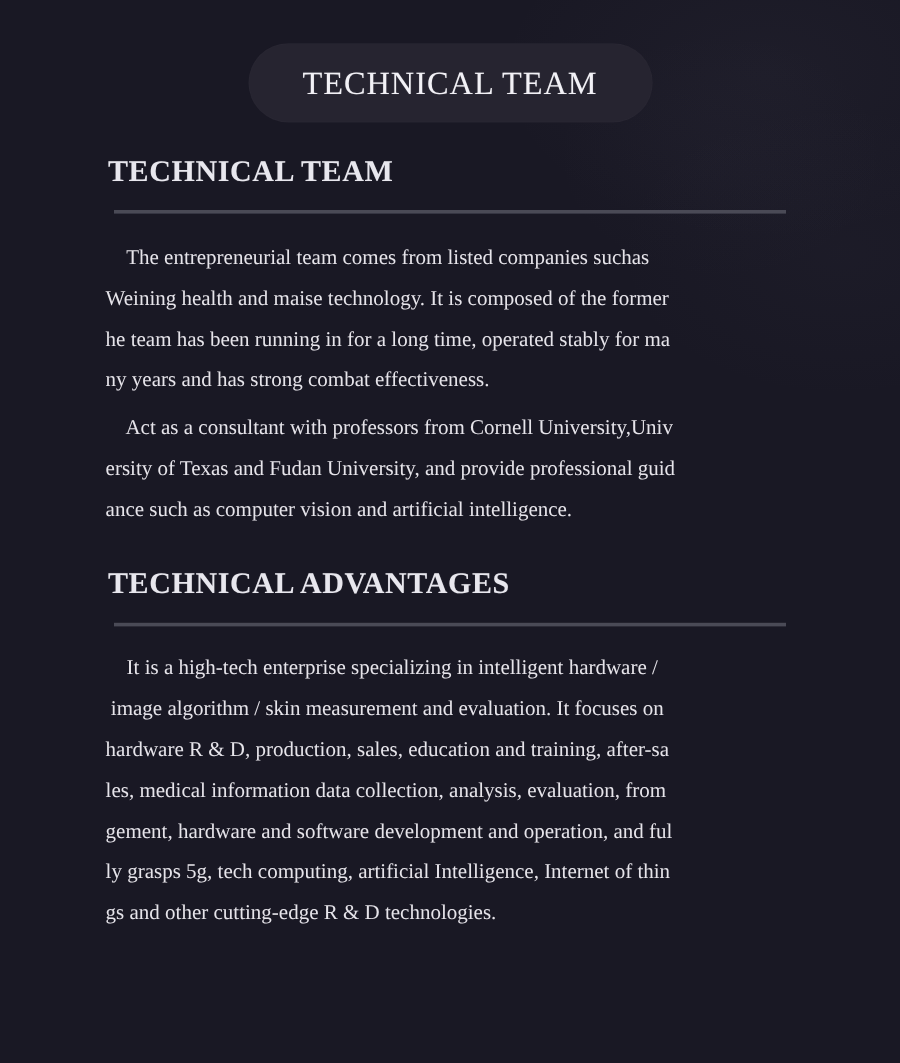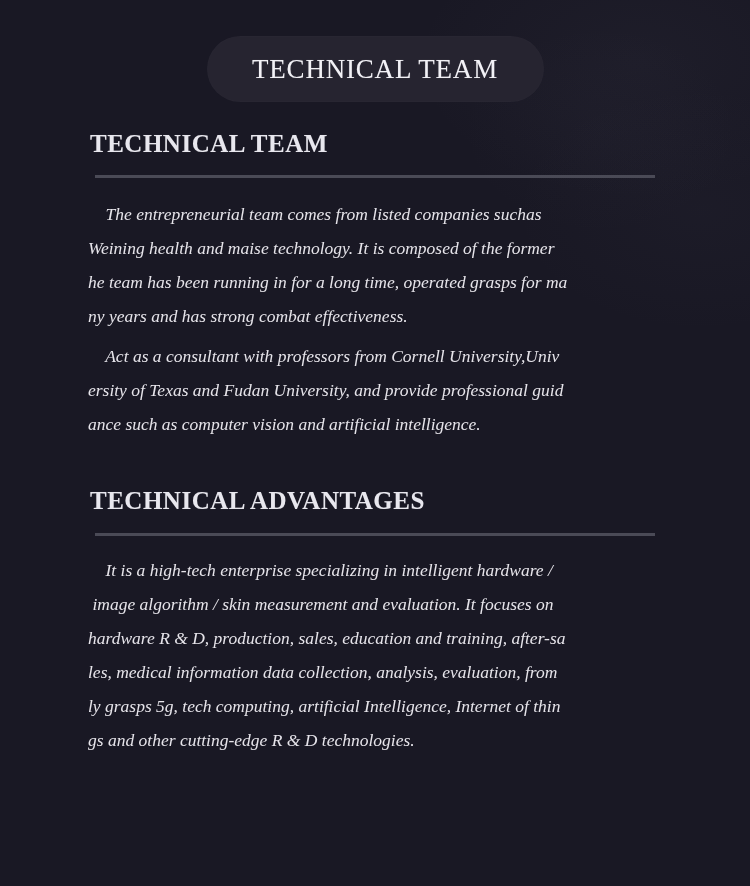--- a/index.html
+++ b/index.html
@@ -87,26 +87,25 @@
 
   .paragraph {
     margin: 0;
     color: #e6e4ea;
     font-size: 17.5px;
     line-height: 34px;
   }
   .paragraph .line {
     display: block;
     white-space: pre;
-    font-style: italic;
   }
 
   
   .section-one-body { margin-top: 19px; }
-  .section-two { margin-top: 44px; }
+  .section-two { margin-top: 30px; }
   .section-two-body { margin-top: 17px; }
   .para-gap { margin-top: 6px; }
 </style>
 </head>
 <body>
 
 <div class="page">
 
   <div class="bg-texture"></div>
 
@@ -118,39 +117,40 @@
 
   <div class="content">
 
     <div>
       <h2 class="section-heading">TECHNICAL TEAM</h2>
       <hr class="divider">
 
       <p class="paragraph section-one-body">
         <span class="line">    The entrepreneurial team comes from listed companies suchas</span>
         <span class="line">Weining health and maise technology. It is composed of the former</span>
-        <span class="line">he team has been running in for a long time, operated grasps for ma</span>
+        <span class="line">he team has been running in for a long time, operated stably for ma</span>
         <span class="line">ny years and has strong combat effectiveness.</span>
       </p>
 
       <p class="paragraph para-gap">
         <span class="line">    Act as a consultant with professors from Cornell University,Univ</span>
         <span class="line">ersity of Texas and Fudan University, and provide professional guid</span>
         <span class="line">ance such as computer vision and artificial intelligence.</span>
       </p>
     </div>
 
     <div class="section-two">
       <h2 class="section-heading">TECHNICAL ADVANTAGES</h2>
       <hr class="divider">
 
       <p class="paragraph section-two-body">
         <span class="line">    It is a high-tech enterprise specializing in intelligent hardware /</span>
         <span class="line"> image algorithm / skin measurement and evaluation. It focuses on</span>
         <span class="line">hardware R &amp; D, production, sales, education and training, after-sa</span>
         <span class="line">les, medical information data collection, analysis, evaluation, from</span>
+        <span class="line">gement, hardware and software development and operation, and ful</span>
         <span class="line">ly grasps 5g, tech computing, artificial Intelligence, Internet of thin</span>
         <span class="line">gs and other cutting-edge R &amp; D technologies.</span>
       </p>
     </div>
 
   </div>
 </div>
 
 </body></html>

